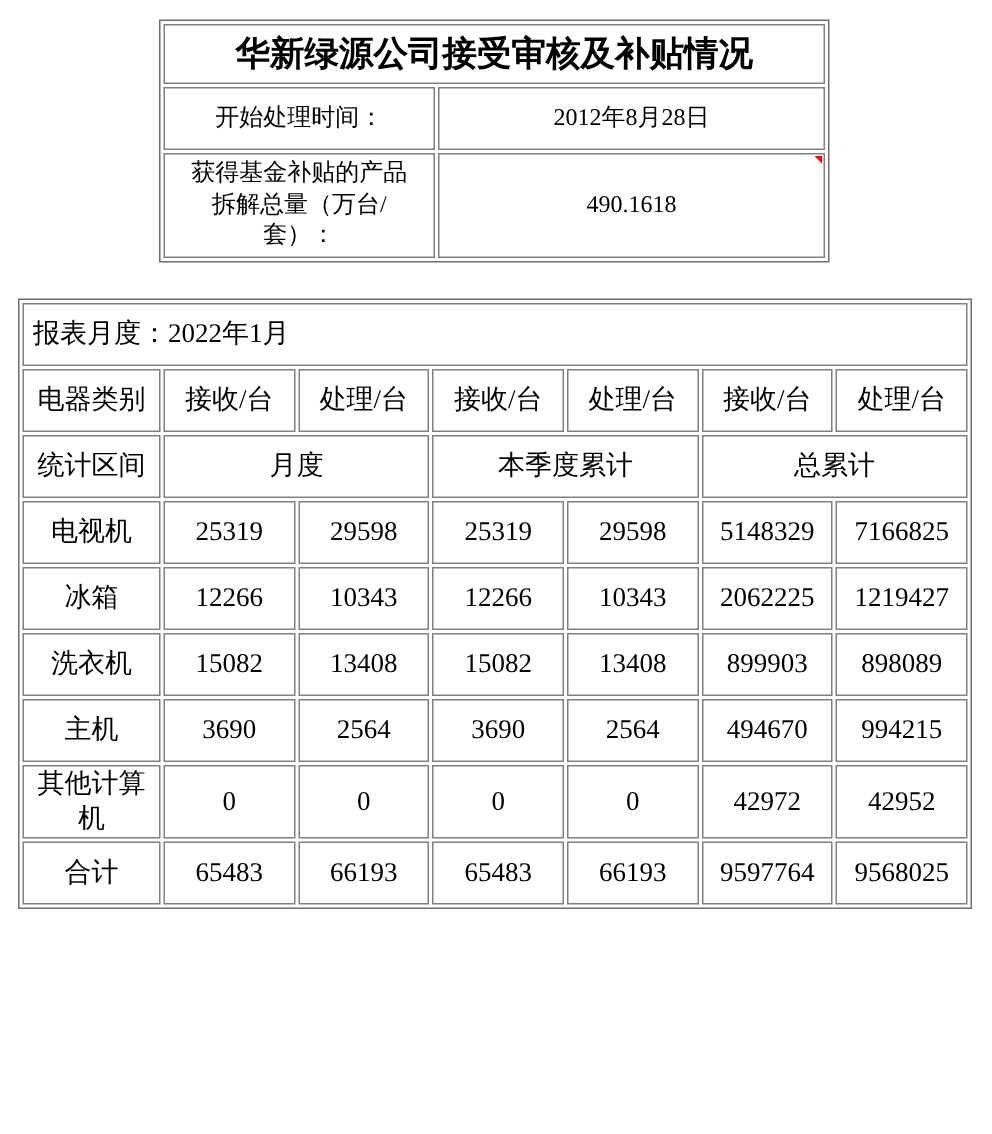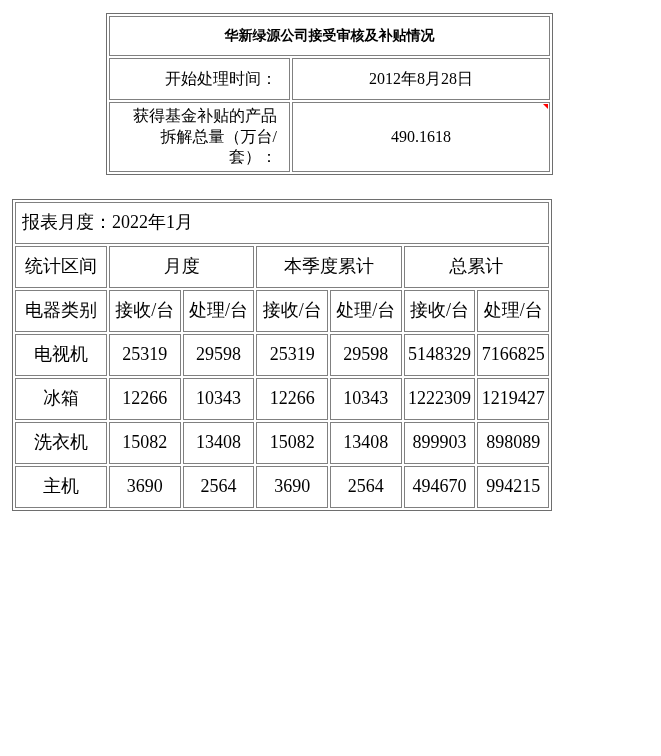--- a/index.html
+++ b/index.html
@@ -32,38 +32,38 @@
   .summary-table {
     margin: 13px 0 0 106px;
     width: 447px;
     font-size: 16px;
   }
   .summary-table .title-row { height: 40px; }
   .summary-table .sum-row   { height: 42px; }
   .summary-table .sum-row-tall { height: 70px; }
   .summary-title {
     font-weight: bold;
-    font-size: 14px;
+    font-size: 23px;
   }
-  .sum-label { padding: 0 12px; text-align: right; }
+  .sum-label { padding: 0 12px; }
   .note-cell { position: relative; }
   .note-marker {
     position: absolute;
     top: 1px;
     right: 1px;
     width: 0;
     height: 0;
     border-top: 5px solid #ff0000;
     border-left: 5px solid transparent;
   }
 
   
   .report-table {
     margin: 24px 0 0 12px;
-    width: 540px;
+    width: 636px;
     font-size: 18px;
   }
   .report-table tr { height: 42px; }
   .period-cell {
     text-align: left;
     padding-left: 6px;
   }
 </style>
 </head>
 <body>
@@ -99,64 +99,82 @@
       <col>
       <col>
       <col>
       <col>
   </colgroup>
   <tbody>
     <tr>
       <td colspan="7" class="period-cell"><span>报表月度：</span><span>2022年1月</span></td>
     </tr>
     <tr>
-      <td>统计区间</td>
-      <td colspan="2">月度</td>
-      <td colspan="2">本季度累计</td>
-      <td colspan="2">总累计</td>
-    </tr>
-    <tr>
       <td>电器类别</td>
       <td>接收/台</td>
       <td>处理/台</td>
       <td>接收/台</td>
       <td>处理/台</td>
       <td>接收/台</td>
       <td>处理/台</td>
+    </tr>
+    <tr>
+      <td>统计区间</td>
+      <td colspan="2">月度</td>
+      <td colspan="2">本季度累计</td>
+      <td colspan="2">总累计</td>
     </tr>
     <tr>
       <td>电视机</td>
       <td>25319</td>
       <td>29598</td>
       <td>25319</td>
       <td>29598</td>
       <td>5148329</td>
       <td>7166825</td>
     </tr>
     <tr>
       <td>冰箱</td>
       <td>12266</td>
       <td>10343</td>
       <td>12266</td>
       <td>10343</td>
-      <td>1222309</td>
+      <td>2062225</td>
       <td>1219427</td>
     </tr>
     <tr>
       <td>洗衣机</td>
       <td>15082</td>
       <td>13408</td>
       <td>15082</td>
       <td>13408</td>
       <td>899903</td>
       <td>898089</td>
     </tr>
     <tr>
       <td>主机</td>
       <td>3690</td>
       <td>2564</td>
       <td>3690</td>
       <td>2564</td>
       <td>494670</td>
       <td>994215</td>
     </tr>
+    <tr>
+      <td>其他计算机</td>
+      <td>0</td>
+      <td>0</td>
+      <td>0</td>
+      <td>0</td>
+      <td>42972</td>
+      <td>42952</td>
+    </tr>
+    <tr>
+      <td>合计</td>
+      <td>65483</td>
+      <td>66193</td>
+      <td>65483</td>
+      <td>66193</td>
+      <td>9597764</td>
+      <td>9568025</td>
+    </tr>
   </tbody>
 </table>
 
 </body></html>

